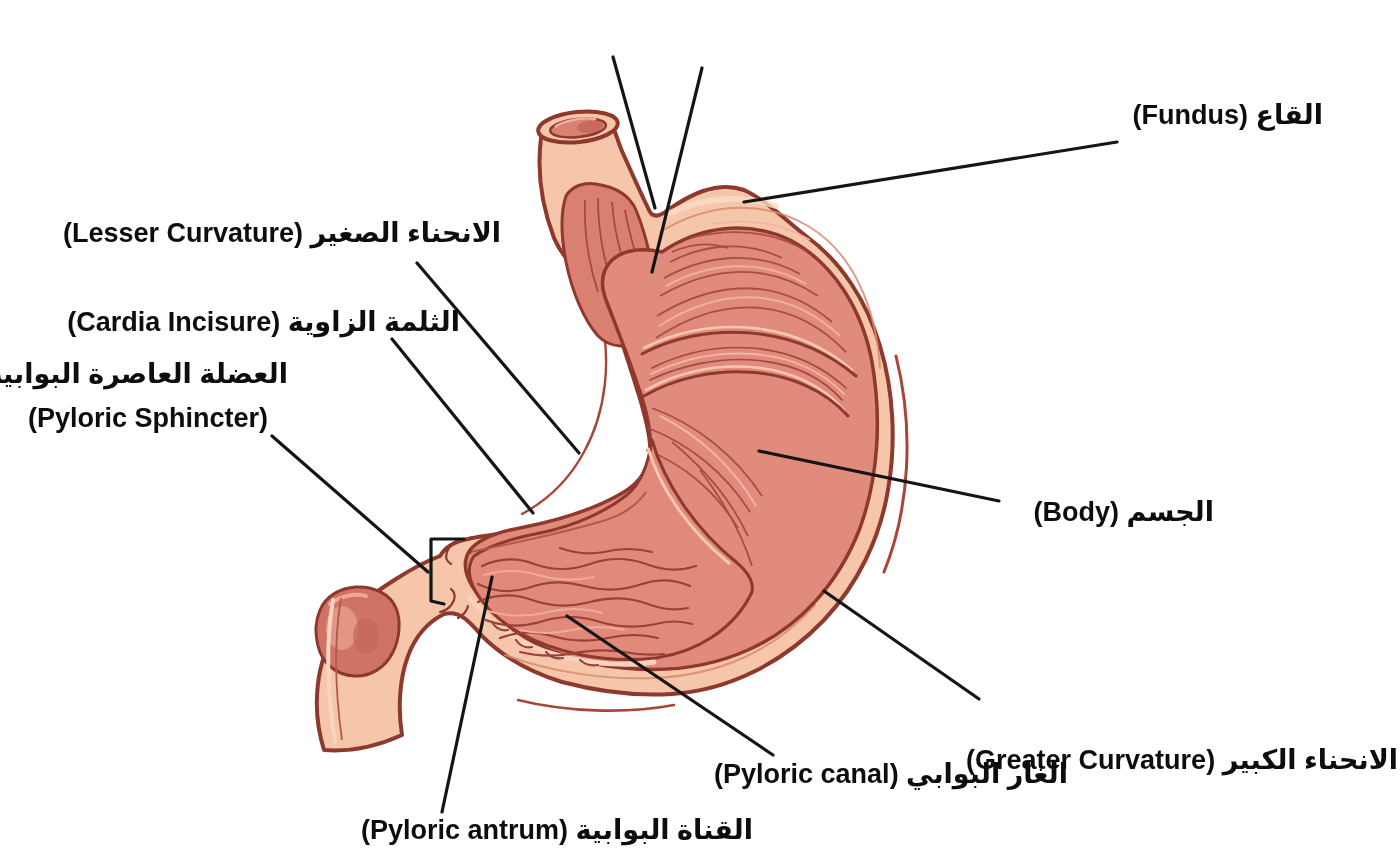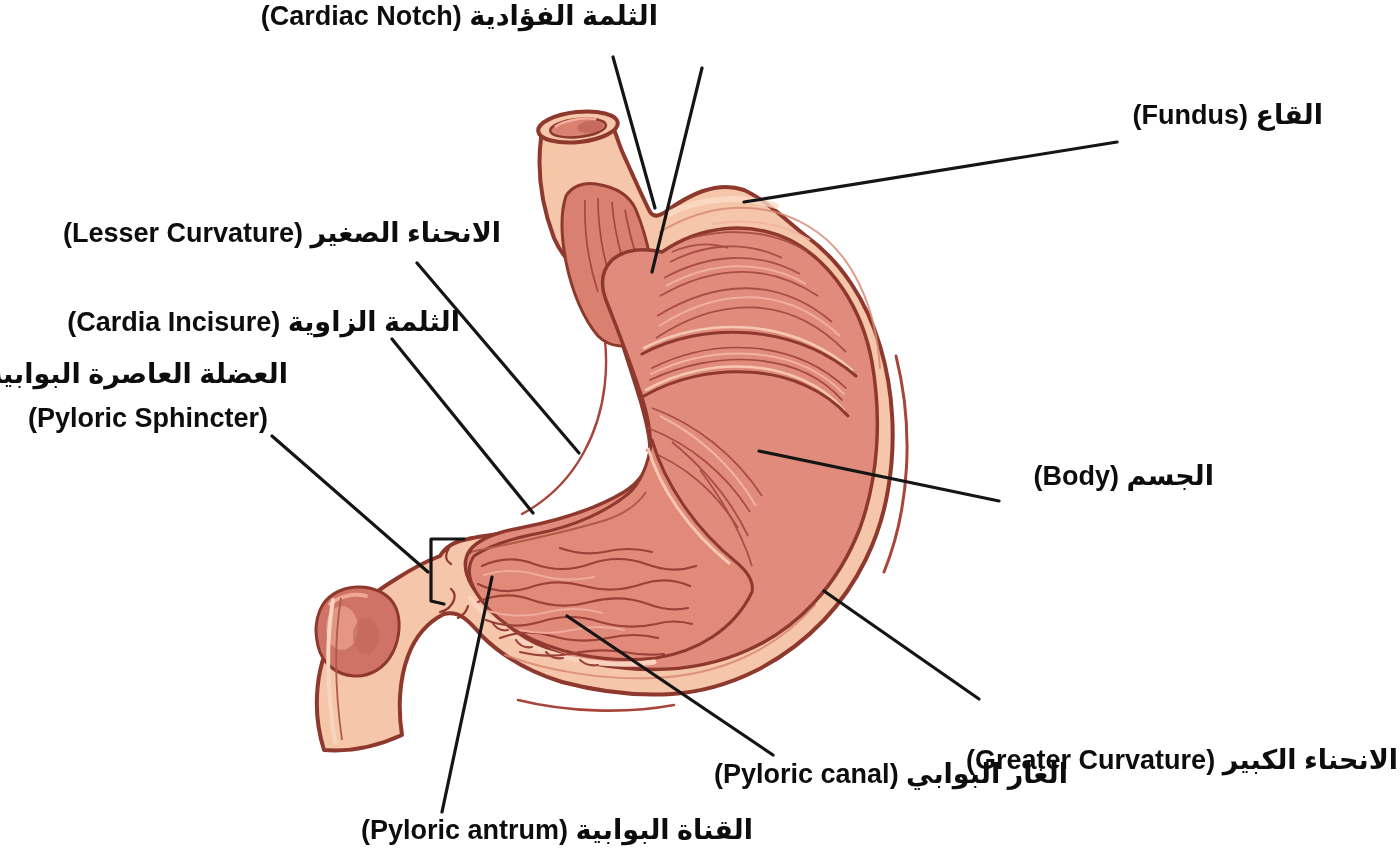--- a/index.html
+++ b/index.html
@@ -200,24 +200,23 @@
       <line x1="392" y1="339" x2="533" y2="513"></line>
       <line x1="272" y1="436" x2="428" y2="572"></line>
       <line x1="999" y1="501" x2="759" y2="451"></line>
       <line x1="979" y1="699" x2="824" y2="591"></line>
       <line x1="773" y1="755" x2="567" y2="616"></line>
       <line x1="442" y1="812" x2="492" y2="577"></line>
     </g>
     <polyline points="464,539 431,539 431,601 444,604" fill="none" stroke="#151515" stroke-width="3.2" stroke-linejoin="round" stroke-linecap="round"></polyline>
   </svg>
 
-  <div class="lbl" dir="rtl" style="right:742px;top:0px;">الثلمة الفؤادية (Cardiac Notch)</div>
   <div class="lbl" dir="rtl" style="right:77px;top:99px;">القاع (Fundus)</div>
   <div class="lbl" dir="rtl" style="right:899px;top:217px;">الانحناء الصغير (Lesser Curvature)</div>
   <div class="lbl" dir="rtl" style="right:940px;top:306px;">الثلمة الزاوية (Cardia Incisure)</div>
   <div class="lbl" dir="rtl" style="right:1112px;top:358px;">العضلة العاصرة البوابية</div>
   <div class="lbl" dir="ltr" style="right:1132px;top:402px;">(Pyloric Sphincter)</div>
-  <div class="lbl" dir="rtl" style="right:186px;top:460px;margin-left:8px;">الجسم (Body)</div>
+  <div class="lbl" dir="rtl" style="right:186px;top:496px;margin-left:8px;">الجسم (Body)</div>
   <div class="lbl" dir="rtl" style="right:2px;top:744px;">الانحناء الكبير (Greater Curvature)</div>
   <div class="lbl" dir="rtl" style="right:332px;top:758px;">الغار البوابي (Pyloric canal)</div>
   <div class="lbl" dir="rtl" style="right:647px;top:814px;">القناة البوابية (Pyloric antrum)</div>
 
 </div>
 
 </body></html>

